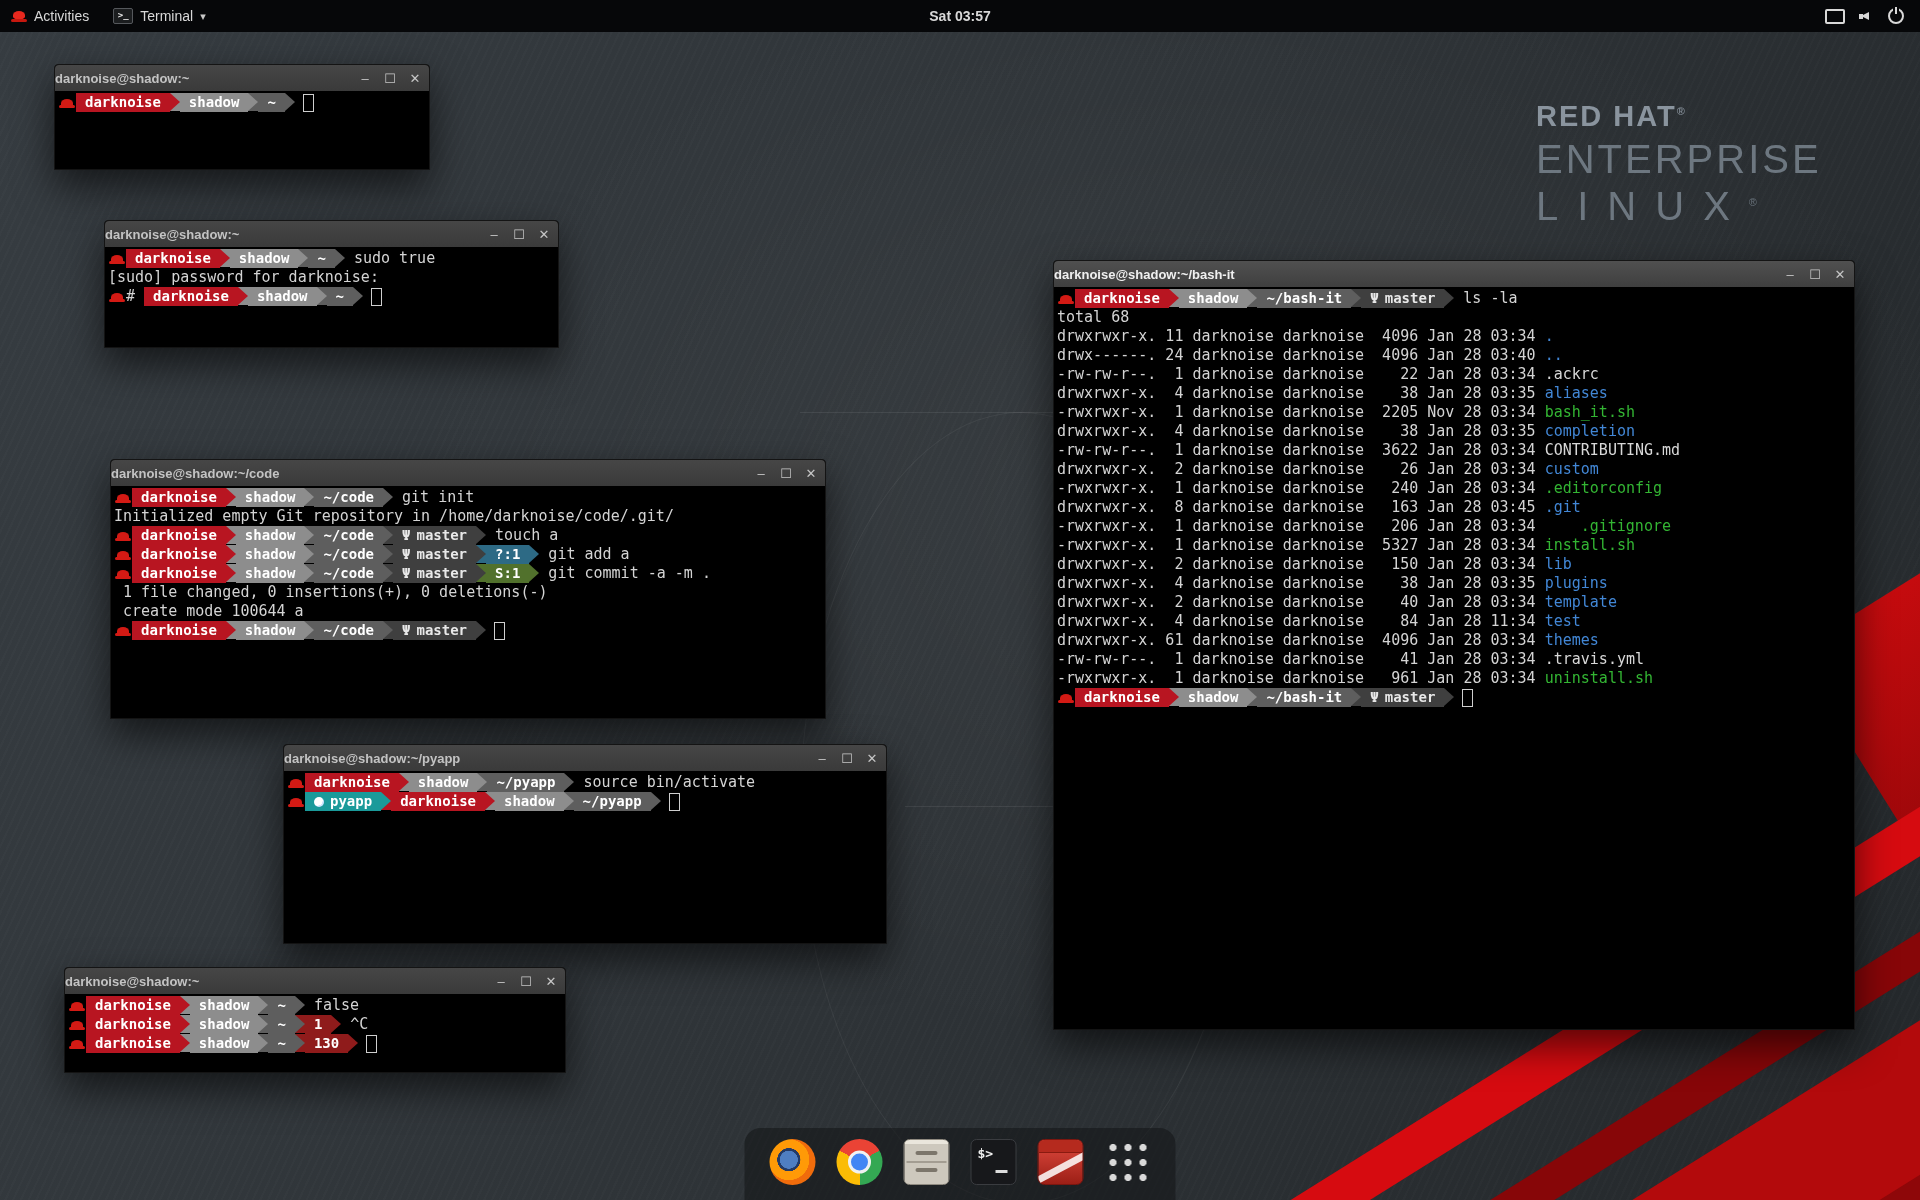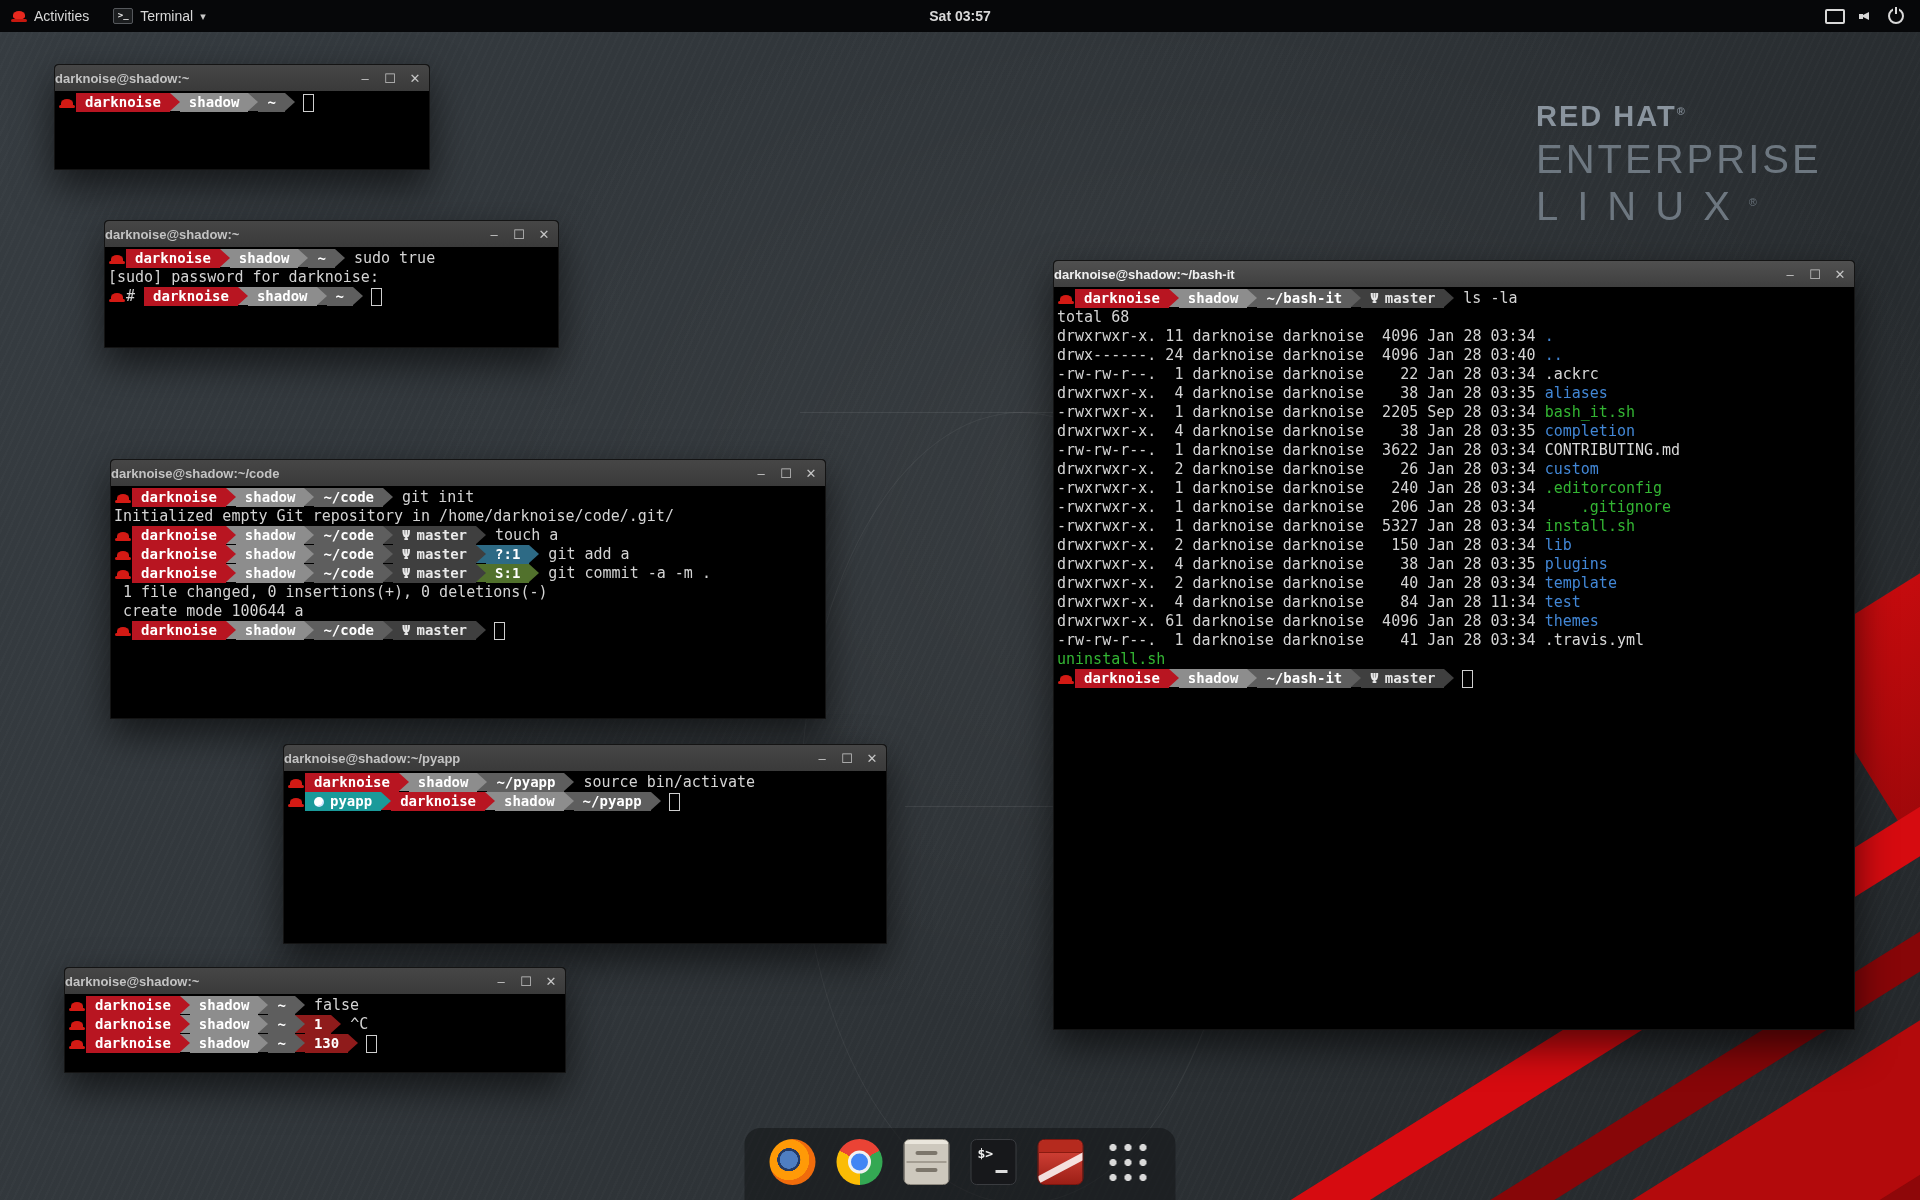--- a/index.html
+++ b/index.html
@@ -241,34 +241,35 @@
           <span class="ctrl">✕</span>
         </span>
       </div>
       <div class="term-body">
         <div class="line"><span class="hat-wrap"><span class="hat-icon"></span></span><span class="seg" style="background: rgb(184, 21, 33); color: rgb(255, 255, 255);"><span>darknoise</span></span><span class="pl-arrow" style="border-left-color: rgb(184, 21, 33); background: rgb(141, 141, 141);"></span><span class="seg" style="background: rgb(141, 141, 141); color: rgb(255, 255, 255);"><span>shadow</span></span><span class="pl-arrow" style="border-left-color: rgb(141, 141, 141); background: rgb(94, 94, 94);"></span><span class="seg" style="background: rgb(94, 94, 94); color: rgb(255, 255, 255);"><span>~/bash-it</span></span><span class="pl-arrow" style="border-left-color: rgb(94, 94, 94); background: rgb(63, 63, 63);"></span><span class="seg" style="background: rgb(63, 63, 63); color: rgb(232, 232, 232);"><span class="branch">Ψ</span><span>master</span></span><span class="pl-arrow" style="border-left-color: rgb(63, 63, 63);"></span><span class="tok-txt"> ls -la</span></div>
         <div class="line"><span class="tok-txt">total 68</span></div>
         <div class="line"><span class="tok-txt">drwxrwxr-x. 11 darknoise darknoise  4096 Jan 28 03:34 </span><span class="ls-name" style="color: rgb(66, 135, 214);">.</span></div>
         <div class="line"><span class="tok-txt">drwx------. 24 darknoise darknoise  4096 Jan 28 03:40 </span><span class="ls-name" style="color: rgb(66, 135, 214);">..</span></div>
         <div class="line"><span class="tok-txt">-rw-rw-r--.  1 darknoise darknoise    22 Jan 28 03:34 </span><span class="ls-name" style="color: rgb(216, 216, 216);">.ackrc</span></div>
         <div class="line"><span class="tok-txt">drwxrwxr-x.  4 darknoise darknoise    38 Jan 28 03:35 </span><span class="ls-name" style="color: rgb(66, 135, 214);">aliases</span></div>
-        <div class="line"><span class="tok-txt">-rwxrwxr-x.  1 darknoise darknoise  2205 Sep 28 03:34 </span><span class="ls-name" style="color: rgb(51, 181, 51);">bash_it.sh</span></div>
+        <div class="line"><span class="tok-txt">-rwxrwxr-x.  1 darknoise darknoise  2205 Nov 28 03:34 </span><span class="ls-name" style="color: rgb(51, 181, 51);">bash_it.sh</span></div>
         <div class="line"><span class="tok-txt">drwxrwxr-x.  4 darknoise darknoise    38 Jan 28 03:35 </span><span class="ls-name" style="color: rgb(66, 135, 214);">completion</span></div>
         <div class="line"><span class="tok-txt">-rw-rw-r--.  1 darknoise darknoise  3622 Jan 28 03:34 </span><span class="ls-name" style="color: rgb(216, 216, 216);">CONTRIBUTING.md</span></div>
         <div class="line"><span class="tok-txt">drwxrwxr-x.  2 darknoise darknoise    26 Jan 28 03:34 </span><span class="ls-name" style="color: rgb(66, 135, 214);">custom</span></div>
         <div class="line"><span class="tok-txt">-rwxrwxr-x.  1 darknoise darknoise   240 Jan 28 03:34 </span><span class="ls-name" style="color: rgb(51, 181, 51);">.editorconfig</span></div>
+        <div class="line"><span class="tok-txt">drwxrwxr-x.  8 darknoise darknoise   163 Jan 28 03:45 </span><span class="ls-name" style="color: rgb(66, 135, 214);">.git</span></div>
         <div class="line"><span class="tok-txt">-rwxrwxr-x.  1 darknoise darknoise   206 Jan 28 03:34 </span><span class="ls-name" style="color: rgb(51, 181, 51); margin-left: 36px;">.gitignore</span></div>
         <div class="line"><span class="tok-txt">-rwxrwxr-x.  1 darknoise darknoise  5327 Jan 28 03:34 </span><span class="ls-name" style="color: rgb(51, 181, 51);">install.sh</span></div>
         <div class="line"><span class="tok-txt">drwxrwxr-x.  2 darknoise darknoise   150 Jan 28 03:34 </span><span class="ls-name" style="color: rgb(66, 135, 214);">lib</span></div>
         <div class="line"><span class="tok-txt">drwxrwxr-x.  4 darknoise darknoise    38 Jan 28 03:35 </span><span class="ls-name" style="color: rgb(66, 135, 214);">plugins</span></div>
         <div class="line"><span class="tok-txt">drwxrwxr-x.  2 darknoise darknoise    40 Jan 28 03:34 </span><span class="ls-name" style="color: rgb(66, 135, 214);">template</span></div>
         <div class="line"><span class="tok-txt">drwxrwxr-x.  4 darknoise darknoise    84 Jan 28 11:34 </span><span class="ls-name" style="color: rgb(66, 135, 214);">test</span></div>
         <div class="line"><span class="tok-txt">drwxrwxr-x. 61 darknoise darknoise  4096 Jan 28 03:34 </span><span class="ls-name" style="color: rgb(66, 135, 214);">themes</span></div>
         <div class="line"><span class="tok-txt">-rw-rw-r--.  1 darknoise darknoise    41 Jan 28 03:34 </span><span class="ls-name" style="color: rgb(216, 216, 216);">.travis.yml</span></div>
-        <div class="line"><span class="ls-name" style="color: rgb(51, 181, 51);">uninstall.sh</span></div>
+        <div class="line"><span class="tok-txt">-rwxrwxr-x.  1 darknoise darknoise   961 Jan 28 03:34 </span><span class="ls-name" style="color: rgb(51, 181, 51);">uninstall.sh</span></div>
         <div class="line"><span class="hat-wrap"><span class="hat-icon"></span></span><span class="seg" style="background: rgb(184, 21, 33); color: rgb(255, 255, 255);"><span>darknoise</span></span><span class="pl-arrow" style="border-left-color: rgb(184, 21, 33); background: rgb(141, 141, 141);"></span><span class="seg" style="background: rgb(141, 141, 141); color: rgb(255, 255, 255);"><span>shadow</span></span><span class="pl-arrow" style="border-left-color: rgb(141, 141, 141); background: rgb(94, 94, 94);"></span><span class="seg" style="background: rgb(94, 94, 94); color: rgb(255, 255, 255);"><span>~/bash-it</span></span><span class="pl-arrow" style="border-left-color: rgb(94, 94, 94); background: rgb(63, 63, 63);"></span><span class="seg" style="background: rgb(63, 63, 63); color: rgb(232, 232, 232);"><span class="branch">Ψ</span><span>master</span></span><span class="pl-arrow" style="border-left-color: rgb(63, 63, 63);"></span><span class="cursor"></span></div>
       </div>
     </div>
   </div>
 
 <div id="dock">
     <div class="dock-item">
       <span class="di di-firefox"></span>
     </div>
     <div class="dock-item">

